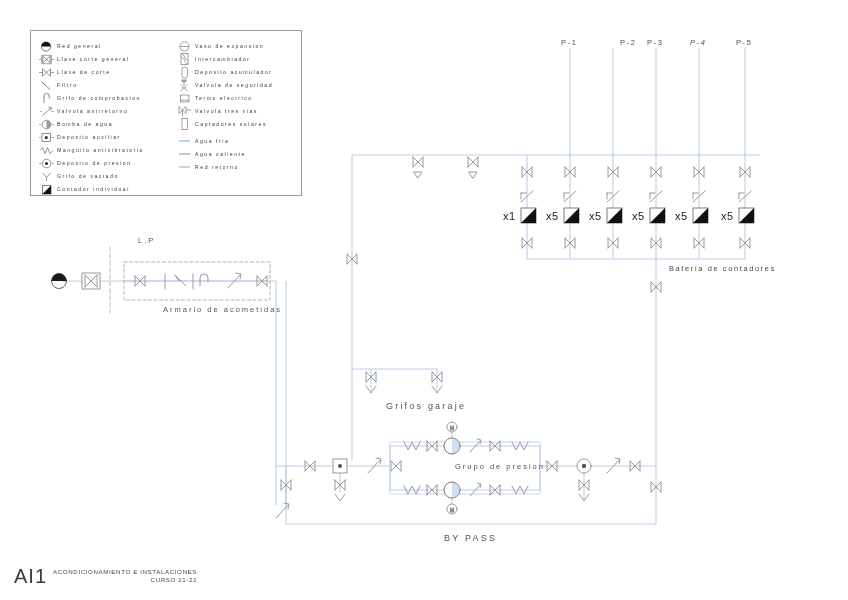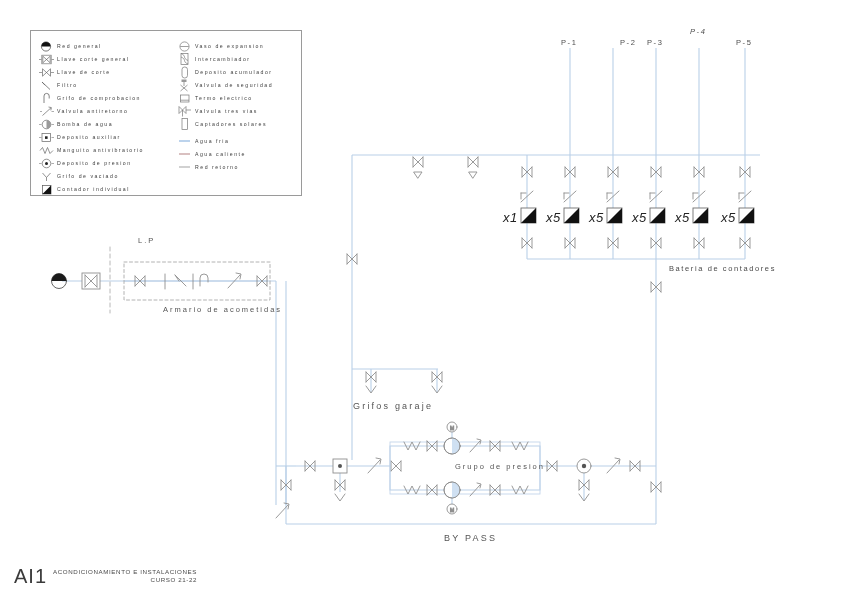--- a/index.html
+++ b/index.html
@@ -9,21 +9,21 @@
 
   svg.layer{position:absolute;left:0;top:0;width:848px;height:600px;}
 
   
   .lbl{position:absolute;font-family:"Liberation Sans",sans-serif;color:#4a4a4a;
        letter-spacing:1.6px;white-space:nowrap;}
   .legend-txt{font-size:5.2px;letter-spacing:1.5px;color:#3d3d3d;}
   .big{font-size:9px;letter-spacing:2.2px;color:#555;}
   .mid{font-size:7.5px;letter-spacing:2px;color:#555;margin-left:32px;}
   .plabel{font-size:7.5px;letter-spacing:1.6px;color:#4d4d4d;}
-  .xn{font-size:13px;letter-spacing:0.5px;color:#222;font-style:italic;}
+  .xn{font-size:11px;letter-spacing:0.5px;color:#222;}
 
   
   #legend{position:absolute;left:30px;top:30px;width:272px;height:166px;
           border:1px solid #9a9a9a;background:#fff;box-sizing:border-box;}
   .leg-row{position:absolute;height:12px;display:flex;align-items:center;}
   .leg-ico{width:15px;height:11px;margin-right:3px;flex:0 0 15px;
            display:flex;align-items:center;justify-content:center;}
   .leg-ico svg{display:block;overflow:visible;}
 
   #footer{position:absolute;left:14px;top:566px;display:flex;align-items:flex-start;text-align:right;}
@@ -501,32 +501,32 @@
           </svg>
       </span>
       <span class="legend-txt">Red retorno</span>
     </div>
   </div>
 
   <div class="lbl mid" style="left:106px;top:236px;">L.P</div>
 
   <div class="lbl mid" style="left:131px;top:305px;">Armario de acometidas</div>
 
-  <div class="lbl big" style="left:353px;top:401px;">Grifos garaje</div>
+  <div class="lbl big" style="left:353px;top:401px;padding-left:33px;">Grifos garaje</div>
 
   <div class="lbl mid" style="left:423px;top:462px;">Grupo de presion</div>
 
   <div class="lbl big" style="left:444px;top:533px;">BY PASS</div>
 
   <div class="lbl" style="left:669px;top:264px;font-size:7.5px;">Bateria de contadores</div>
 
   <div class="lbl plabel" style="left:561px;top:38px;">P-1</div>
   <div class="lbl plabel" style="left:604px;top:38px;padding-left:16px;">P-2</div>
   <div class="lbl plabel" style="left:647px;top:38px;">P-3</div>
-  <div class="lbl plabel" style="left:690px;top:27px;font-style:italic;">P-4</div>
+  <div class="lbl plabel" style="left:690px;top:38px;font-style:italic;">P-4</div>
   <div class="lbl plabel" style="left:736px;top:38px;text-align:right;">P-5</div>
 
   <div class="lbl xn" style="left:503px;top:210px;">x1</div>
   <div class="lbl xn" style="left:546px;top:210px;">x5</div>
   <div class="lbl xn" style="left:589px;top:210px;">x5</div>
   <div class="lbl xn" style="left:632px;top:210px;">x5</div>
   <div class="lbl xn" style="left:675px;top:210px;">x5</div>
   <div class="lbl xn" style="left:721px;top:210px;">x5</div>
 
   <div id="footer">

